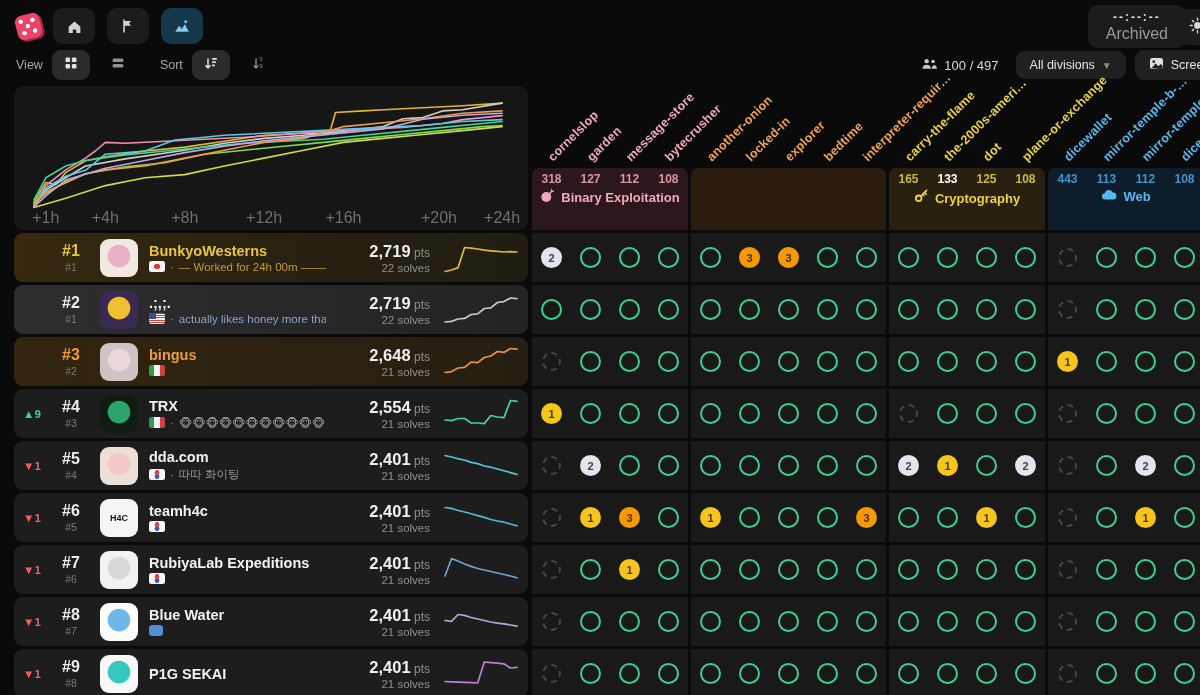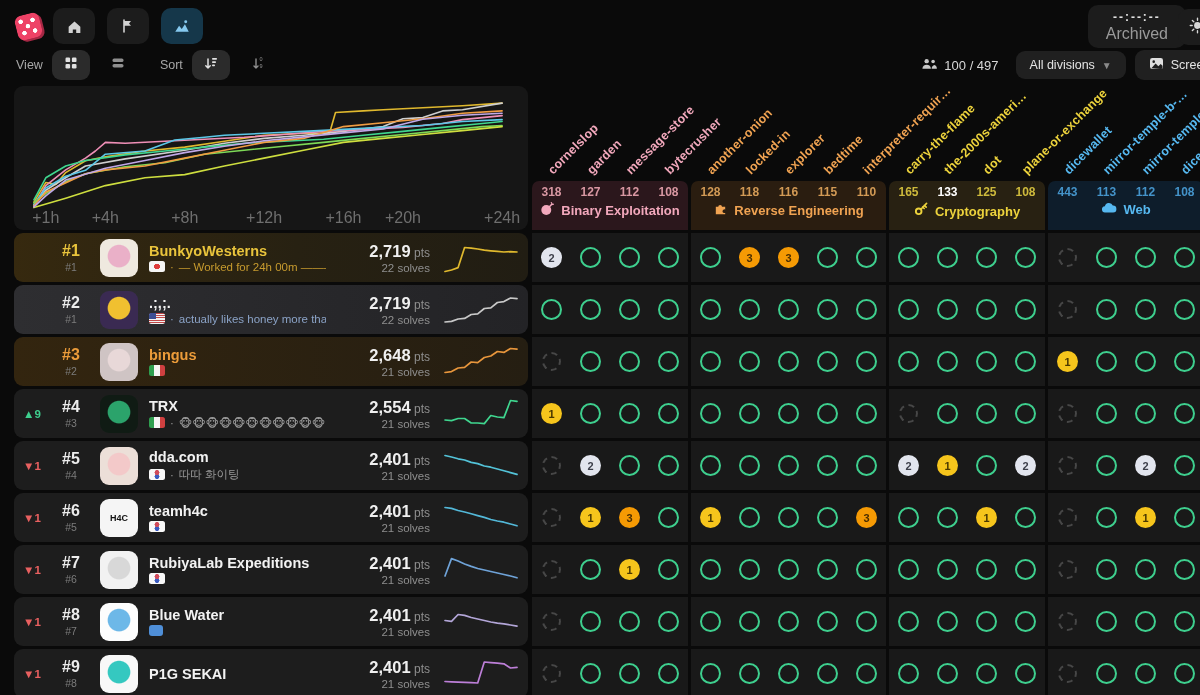--- a/index.html
+++ b/index.html
@@ -39,21 +39,21 @@
   .content { padding:4px 0 0 14px; }
   .head-row { display:flex; height:144px; }
   .chart-panel { width:514px; height:144px; background:#161616; border-radius:9px; position:relative; flex:0 0 auto; }
   .chart-panel svg.main-chart { position:absolute; left:0; top:0; }
   .axis-lbl { position:absolute; bottom:3px; transform:translateX(-50%); font-size:16px; color:#6f6f6f; }
 
   .grid-header { display:flex; gap:3px; margin-left:4px; }
   .cat-group { position:relative; display:flex; flex-direction:column; flex:0 0 auto; }
   .cat-labels { flex:1; position:relative; }
   .rot-label { position:absolute; bottom:4px; transform:rotate(-45deg); transform-origin:0 100%; white-space:nowrap; font-size:12.5px; font-weight:bold; letter-spacing:.2px; cursor:pointer; }
-  .cat-band { height:49px; border-radius:7px 7px 0 0; }
+  .cat-band { height:62px; border-radius:7px 7px 0 0; }
   .pts-row { display:flex; padding-top:4px; }
   .pt { width:39px; text-align:center; font-size:12px; font-weight:bold; }
   .cat-title { display:flex; align-items:center; justify-content:center; gap:6px; font-size:13px; font-weight:bold; margin-top:2px; }
 
   
   .trow { display:flex; height:49px; margin-top:3px; }
   .row-left { width:514px; flex:0 0 auto; display:flex; align-items:center; background:#1d1d1d; border-radius:9px; cursor:pointer; }
   .chg { width:36px; text-align:center; font-size:11.5px; font-weight:bold; flex:0 0 auto; }
   .chg.up { color:#3ecf8e; } .chg.down { color:#e86060; }
   .ranks { width:42px; text-align:center; flex:0 0 auto; }
@@ -216,21 +216,21 @@
           <polyline points="19.9,121.6 51.7,112.2 91.4,99.6 131.0,91.8 170.7,88.6 210.4,80.0 250.1,72.1 289.7,64.2 329.4,56.4 369.1,52.4 408.8,48.5 448.5,44.6 488.1,40.6" fill="none" stroke="#cede3f" stroke-width="1.6" stroke-linejoin="round" stroke-linecap="round"></polyline>
           <polyline points="19.9,119.7 31.8,105.9 71.5,87.8 91.4,83.9 131.0,80.0 170.7,72.1 210.4,64.2 250.1,56.4 289.7,52.4 329.4,40.6 369.1,36.7 408.8,32.8 448.5,27.3 488.1,24.9" fill="none" stroke="#f09c42" stroke-width="1.6" stroke-linejoin="round" stroke-linecap="round"></polyline>
           <polyline points="19.9,120.9 31.8,109.8 51.7,94.1 91.4,82.3 131.0,74.5 170.7,66.6 210.4,60.3 250.1,54.8 289.7,50.9 329.4,46.9 369.1,43.0 408.8,33.2 448.5,29.2 488.1,27.3" fill="none" stroke="#c0a8e8" stroke-width="1.6" stroke-linejoin="round" stroke-linecap="round"></polyline>
         </svg>
       <div id="axisLabels">
           <div class="axis-lbl" style="left: 31.8387px;">+1h</div>
           <div class="axis-lbl" style="left: 91.3548px;">+4h</div>
           <div class="axis-lbl" style="left: 170.71px;">+8h</div>
           <div class="axis-lbl" style="left: 250.065px;">+12h</div>
           <div class="axis-lbl" style="left: 329.419px;">+16h</div>
-          <div class="axis-lbl" style="left: 389px; text-align: center;">+20h</div>
+          <div class="axis-lbl" style="left: 425px; text-align: center;">+20h</div>
           <div class="axis-lbl" style="left: 488.129px;">+24h</div>
         </div>
     </div>
     <div class="grid-header" id="gridHeader">
         <div class="cat-group" style="width: 156px;">
           <div class="cat-labels">
             <div class="rot-label" style="left: 23px; color: rgb(242, 168, 188);">cornelslop</div>
             <div class="rot-label" style="left: 62px; color: rgb(242, 168, 188);">garden</div>
             <div class="rot-label" style="left: 101px; color: rgb(242, 168, 188);">message-store</div>
             <div class="rot-label" style="left: 140px; color: rgb(242, 168, 188);">bytecrusher</div>
@@ -254,33 +254,20 @@
         </div>
         <div class="cat-group" style="width: 195px;">
           <div class="cat-labels">
             <div class="rot-label" style="left: 23px; color: rgb(240, 163, 82);">another-onion</div>
             <div class="rot-label" style="left: 62px; color: rgb(240, 163, 82);">locked-in</div>
             <div class="rot-label" style="left: 101px; color: rgb(240, 163, 82);">explorer</div>
             <div class="rot-label" style="left: 140px; color: rgb(240, 163, 82);">bedtime</div>
             <div class="rot-label" style="left: 179px; color: rgb(240, 163, 82);">interpreter-requir…</div>
           </div>
           <div class="cat-band" style="background: rgb(42, 29, 16);">
-            <div class="pts-row">
-              <div class="pt" style="color: rgb(210, 154, 85);">128</div>
-              <div class="pt" style="color: rgb(210, 154, 85);">118</div>
-              <div class="pt" style="color: rgb(210, 154, 85);">116</div>
-              <div class="pt" style="color: rgb(210, 154, 85);">115</div>
-              <div class="pt" style="color: rgb(210, 154, 85);">110</div>
-            </div>
-            <div class="cat-title" style="color: rgb(240, 163, 82);">
-              <span><svg width="15" height="15" viewBox="0 0 16 16">
-                  <path d="M3 6.2h2.6a2 2 0 1 1 4 0H13v2.9a2 2 0 1 0 0 3.6V14H3z" fill="#f0a352"></path>
-                </svg></span>
-              <span>Reverse Engineering</span>
-            </div>
           </div>
         </div>
         <div class="cat-group" style="width: 156px;">
           <div class="cat-labels">
             <div class="rot-label" style="left: 23px; color: rgb(236, 210, 60);">carry-the-flame</div>
             <div class="rot-label" style="left: 62px; color: rgb(236, 210, 60);">the-2000s-ameri…</div>
             <div class="rot-label" style="left: 101px; color: rgb(236, 210, 60);">dot</div>
             <div class="rot-label" style="left: 140px; color: rgb(236, 210, 60);">plane-or-exchange</div>
           </div>
           <div class="cat-band" style="background: rgb(40, 33, 18);">

